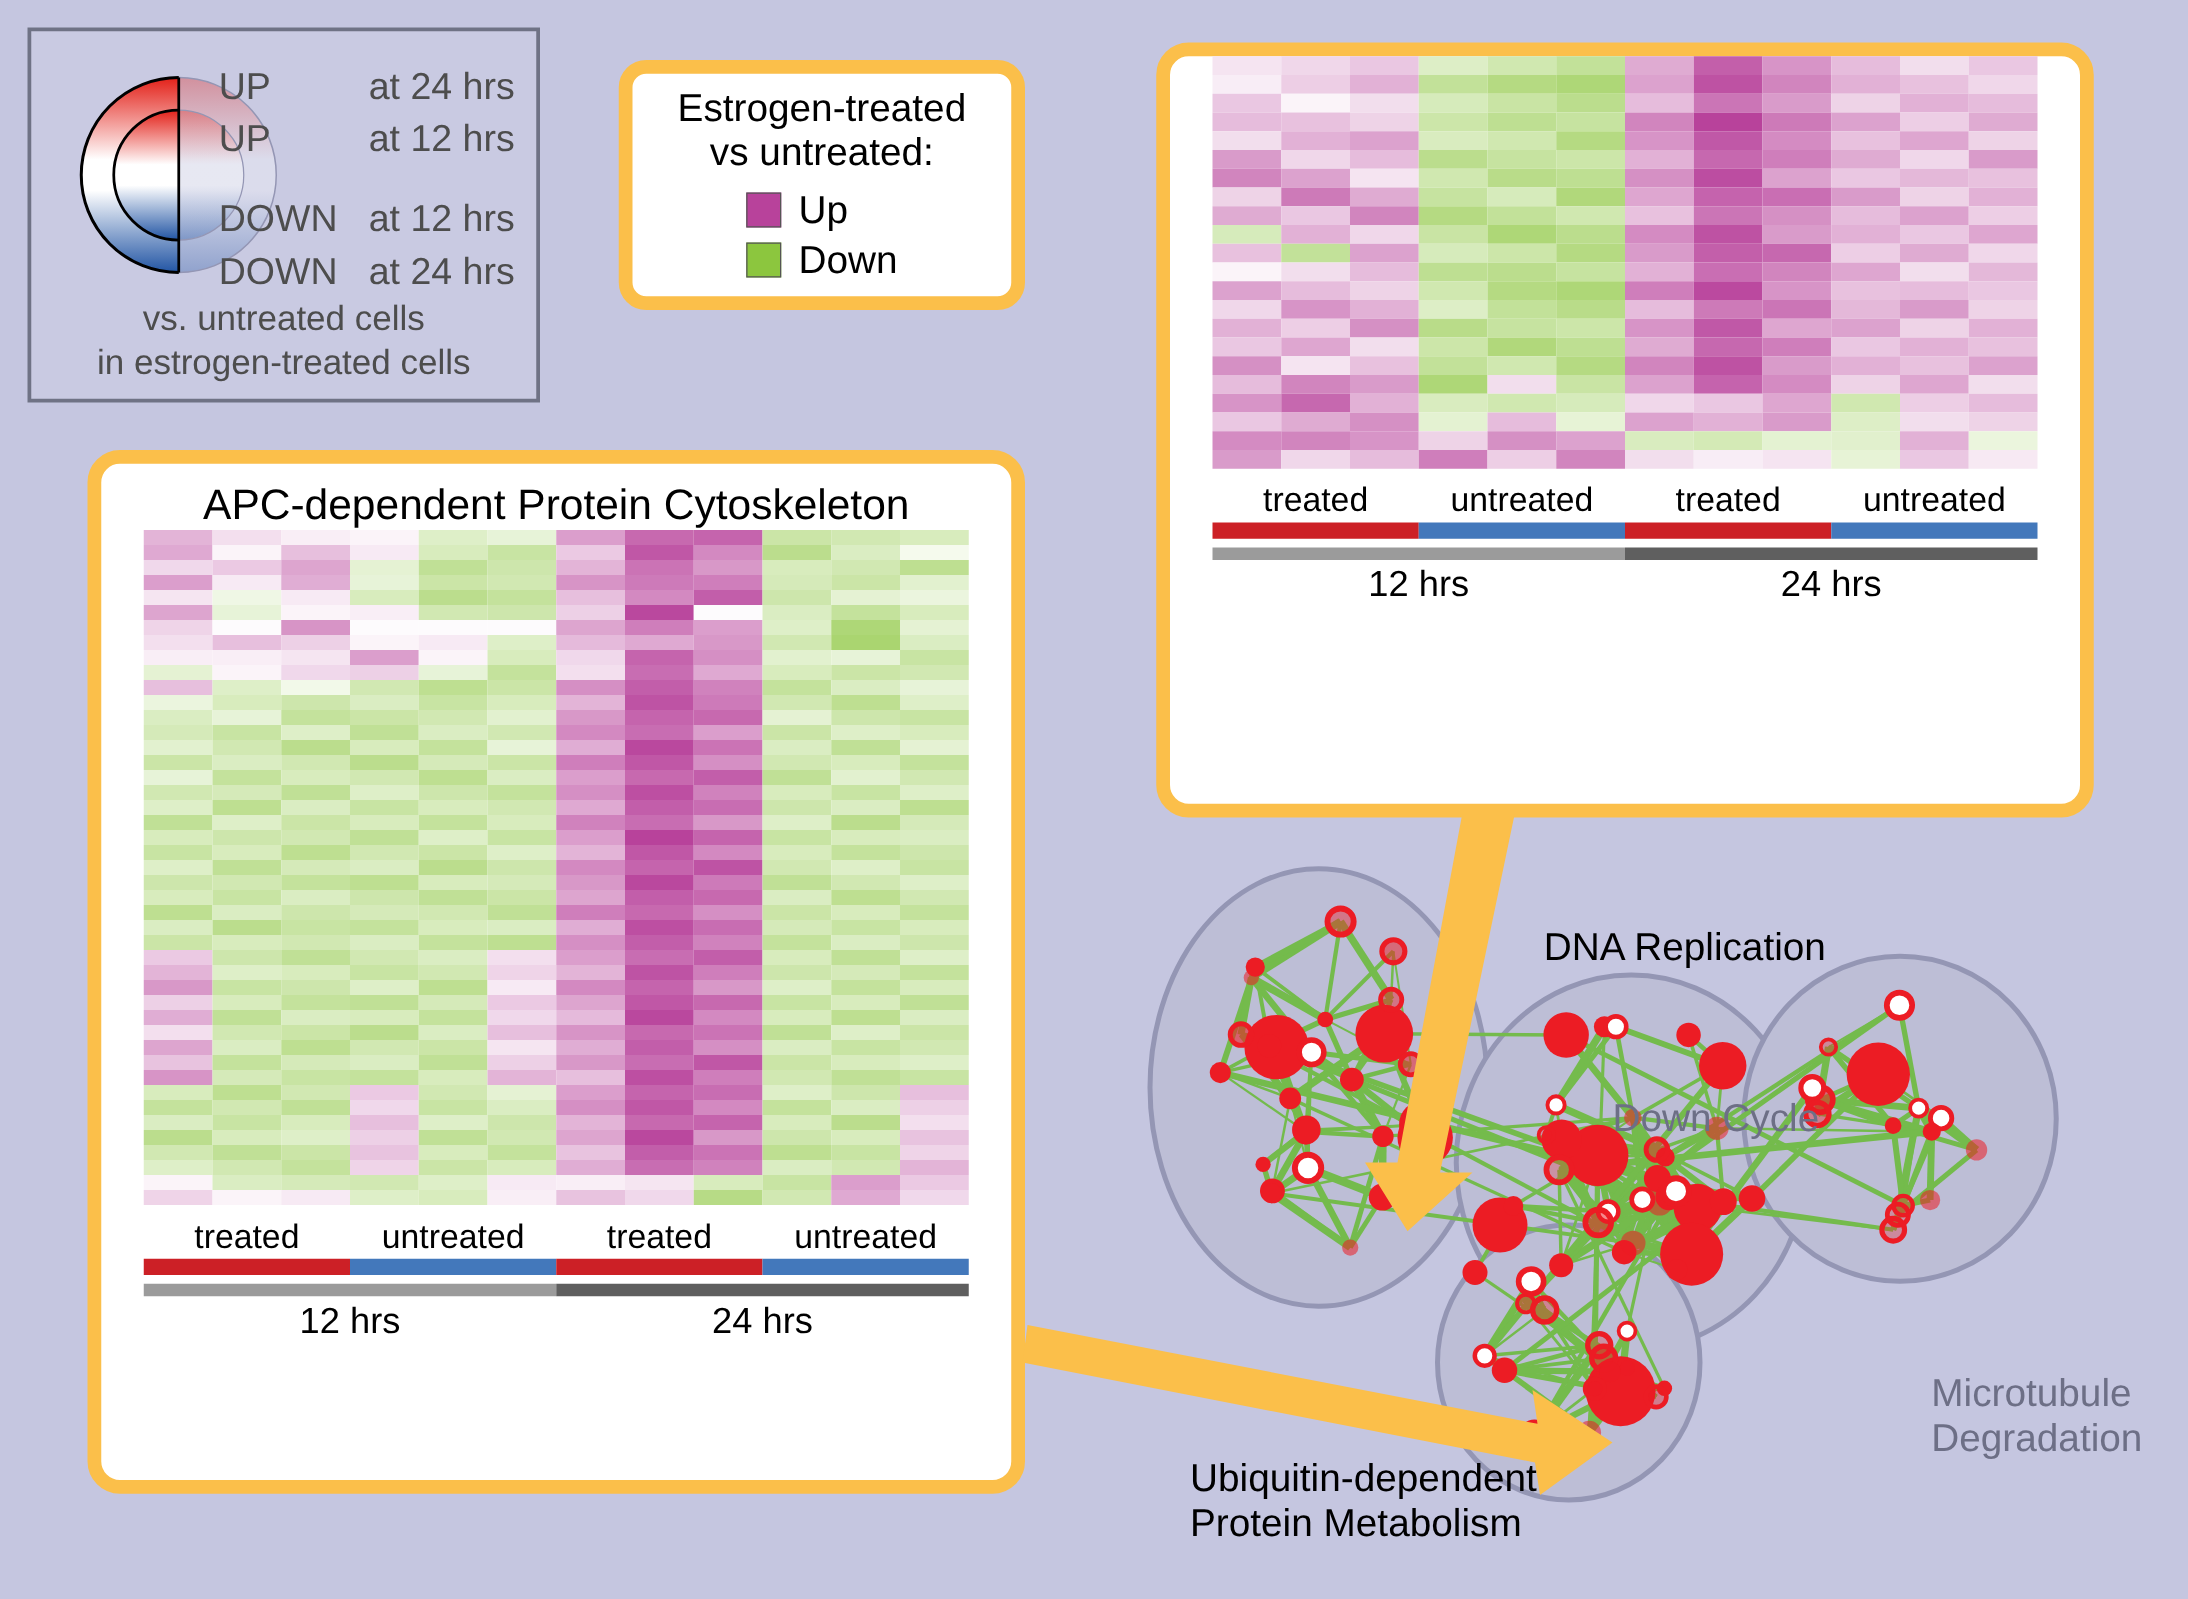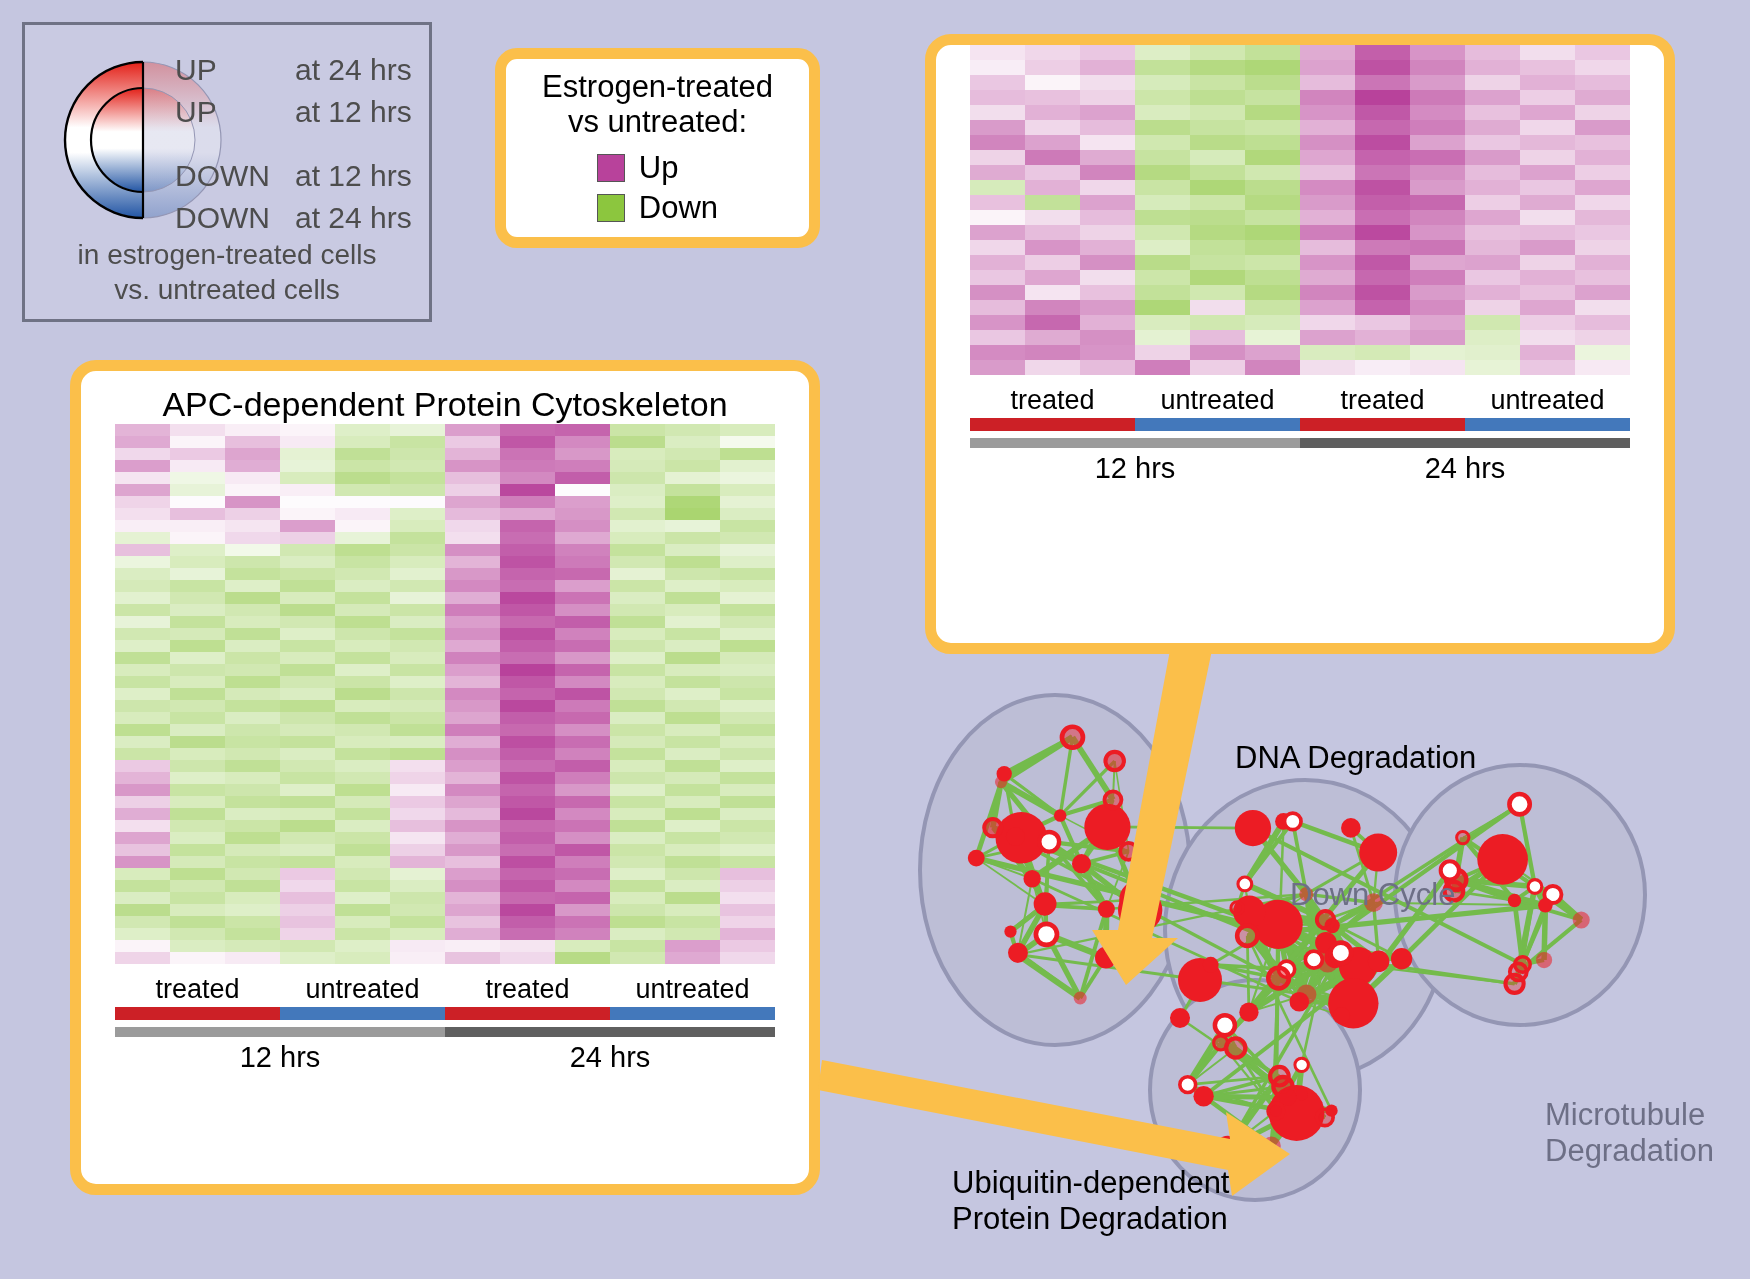--- a/index.html
+++ b/index.html
@@ -124,22 +124,22 @@
       <span class="wl-dir">DOWN</span>
       <span class="wl-time">at 12 hrs</span>
     </div>
     <div class="wl-row">
       <span class="wl-dir">DOWN</span>
       <span class="wl-time">at 24 hrs</span>
     </div>
   </div>
 
   <div id="wheel-caption">
+    <div>vs. untreated cells</div>
     <div>in estrogen-treated cells</div>
-    <div>vs. untreated cells</div>
   </div>
 </div>
 
 <div class="abs" id="ud-legend">
   <div id="ud-title">
     <div>Estrogen-treated</div>
     <div>vs untreated:</div>
   </div>
   <div id="ud-rows">
     <div class="ud-row">
@@ -1398,18 +1398,18 @@
       <circle cx="421.84126529029083" cy="464.4204035758339" r="6.081082818930041" fill="rgba(236,28,36,0.55)"></circle>
       <circle cx="408.0205629853833" cy="467.3567257475883" r="8.399862825788752" fill="rgba(236,28,36,0.55)"></circle>
     </g>
 </svg>
 
 <svg class="abs" style="left:0;top:0;width:1750px;height:1279px;pointer-events:none;">
   <polygon points="1170,650 1212,650 1152,938 1178,938 1126,985 1092,930 1118,930" fill="#fbbf4a"></polygon>
   <polygon points="822,1060 1230,1139 1226,1112 1290,1154 1232,1196 1228,1170 818,1090" fill="#fbbf4a"></polygon>
 </svg>
 
-<div class="abs net-label" id="lbl-dna" style="left:1235px;top:740px;">DNA Degradation</div>
+<div class="abs net-label" id="lbl-dna" style="left:1235px;top:740px;">DNA Replication</div>
 <div class="abs net-label" id="lbl-cc" style="left:1290px;top:877px;">Down Cycle</div>
 <div class="abs net-label" id="lbl-mt" style="left:1545px;top:1097px;">Microtubule
 Degradation</div>
 <div class="abs net-label" id="lbl-ub" style="left:952px;top:1165px;">Ubiquitin-dependent
-Protein Degradation</div>
+Protein Metabolism</div>
 
 </body></html>

